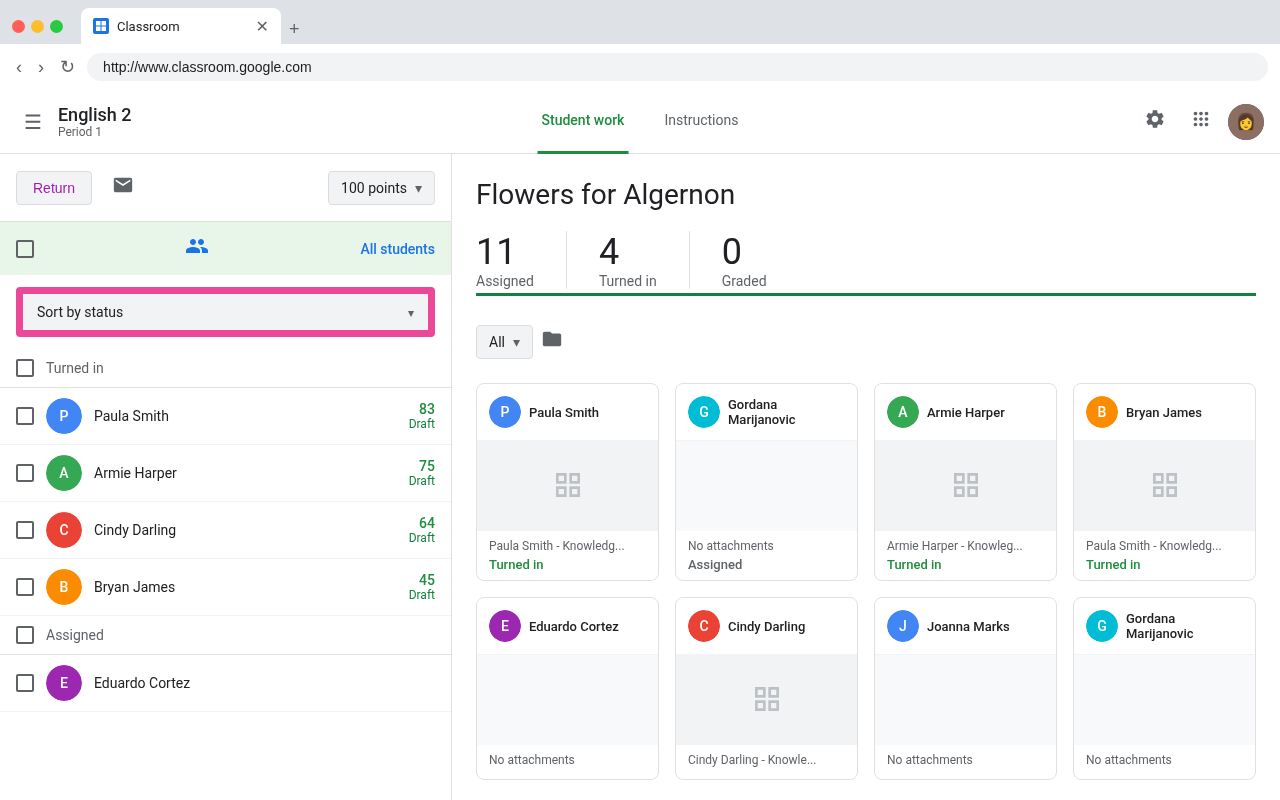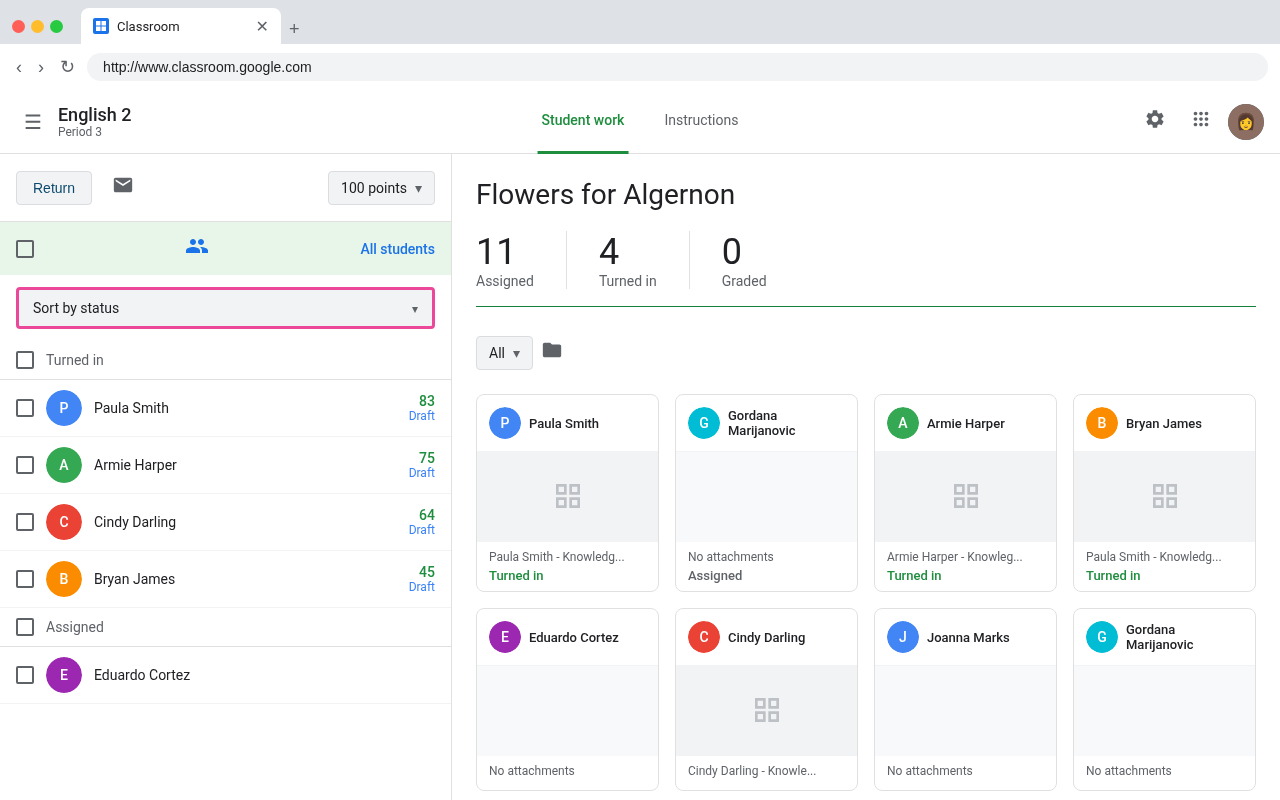--- a/index.html
+++ b/index.html
@@ -38,50 +38,50 @@
     .nav-actions { margin-left: auto; display: flex; align-items: center; gap: 8px; }
     .icon-btn { background: none; border: none; cursor: pointer; padding: 8px; color: #5f6368; font-size: 20px; border-radius: 50%; }
     .avatar { width: 36px; height: 36px; border-radius: 50%; background: #5f6368; overflow: hidden; }
 
     
     .main-layout { display: flex; height: calc(800px - 64px - 88px); }
     
     
     .sidebar { width: 452px; border-right: 1px solid #e0e0e0; display: flex; flex-direction: column; }
     .sidebar-toolbar { display: flex; align-items: center; padding: 12px 16px; gap: 12px; border-bottom: 1px solid #e0e0e0; }
-    .return-btn { background: #f1f3f4; border: 1px solid #dadce0; border-radius: 4px; padding: 8px 16px; font-size: 14px; cursor: pointer; color: #0c4a6e; }
+    .return-btn { background: #f1f3f4; border: 1px solid #dadce0; border-radius: 4px; padding: 8px 16px; font-size: 14px; cursor: pointer; color: #a21caf; }
     .mail-btn { background: none; border: none; cursor: pointer; color: #5f6368; font-size: 20px; padding: 8px; }
     .points-dropdown { display: flex; align-items: center; background: #f1f3f4; border: 1px solid #dadce0; border-radius: 4px; padding: 8px 12px; gap: 8px; cursor: pointer; }
 
     .all-students-row { display: flex; align-items: center; padding: 12px 16px; gap: 12px; background: #e8f5e9; justify-content: space-between; }
     .checkbox { width: 18px; height: 18px; border: 2px solid #5f6368; border-radius: 2px; cursor: pointer; flex-shrink: 0; }
     .checkbox-label { font-size: 14px; color: #1a73e8; font-weight: 500; cursor: pointer; }
 
     .sort-dropdown { margin: 12px 16px; }
-    .sort-select { display: flex; align-items: flex-end; background: #f1f3f4; border: 3px solid #ec4899; border-radius: 4px; padding: 10px 14px; gap: 8px; cursor: pointer; width: 100%; }
+    .sort-select { display: flex; align-items: flex-end; background: #f1f3f4; border: 7px solid #ec4899; border-radius: 4px; padding: 10px 14px; gap: 8px; cursor: pointer; width: 100%; }
     .sort-label { font-size: 14px; color: #202124; flex: 1; }
     .dropdown-arrow { color: #5f6368; font-size: 12px; }
 
     .student-list { flex: 1; overflow-y: auto; }
     .section-header { display: flex; align-items: center; padding: 10px 16px; gap: 12px; border-bottom: 1px solid #e0e0e0; }
     .section-title { font-size: 14px; color: #5f6368; }
 
     .student-row { display: flex; align-items: center; padding: 10px 16px; gap: 12px; border-bottom: 1px solid #f1f3f4; cursor: pointer; }
     .student-avatar { width: 36px; height: 36px; border-radius: 50%; overflow: hidden; flex-shrink: 0; }
     .student-avatar-circle { width: 100%; height: 100%; border-radius: 50%; display: flex; align-items: center; justify-content: center; font-size: 14px; font-weight: 500; color: #fff; }
     .student-name { font-size: 14px; color: #202124; flex: 1; }
     .student-grade { text-align: right; }
     .grade-value { font-size: 14px; color: #1e8e3e; font-weight: 500; }
-    .grade-status { font-size: 12px; color: #3b82f6; text-align: center; }
+    .grade-status { font-size: 12px; color: #15803d; text-align: center; }
 
     
     .content { flex: 1; padding: 24px; overflow-y: auto; }
     .assignment-title { font-size: 28px; font-weight: 400; color: #202124; margin-bottom: 20px; }
     
-    .stats-row { display: flex; gap: 0; margin-bottom: 24px; border-bottom: 1px solid #15803d; padding-bottom: 17px; }
+    .stats-row { display: flex; gap: 0; margin-bottom: 24px; border-bottom: 3px solid #15803d; padding-bottom: 4px; }
     .stat-item { display: flex; flex-direction: column; padding-right: 32px; margin-right: 32px; border-right: 1px solid #e0e0e0; }
     .stat-item:last-child { border-right: none; }
     .stat-number { font-size: 36px; font-weight: 400; color: #202124; }
     .stat-label { font-size: 14px; color: #5f6368; }
 
     .filter-row { display: flex; align-items: center; gap: 0; margin-bottom: 20px; }
     .filter-select { display: flex; align-items: center; background: #f1f3f4; border: 1px solid #dadce0; border-radius: 4px; padding: 8px 12px; gap: 8px; cursor: pointer; }
     .filter-label { font-size: 14px; color: #202124; }
     .folder-btn { background: none; border: none; cursor: pointer; color: #5f6368; font-size: 20px; padding: 8px; }
 
@@ -141,21 +141,21 @@
 </div>
 
 <div class="app">
 
   <div class="top-nav">
     <button class="hamburger">
       <span>☰</span>
     </button>
     <div class="class-info">
       <div class="class-name">English 2</div>
-      <div class="class-period">Period 3</div>
+      <div class="class-period">Period 1</div>
     </div>
     <div class="nav-tabs">
       <a class="nav-tab active" href="#">Student work</a>
       <a class="nav-tab" href="#">Instructions</a>
     </div>
     <div class="nav-actions">
       <button class="icon-btn">
         <svg width="22" height="22" viewBox="0 0 24 24" fill="#5f6368">
             <path d="M19.14,12.94c0.04-0.3,0.06-0.61,0.06-0.94c0-0.32-0.02-0.64-0.07-0.94l2.03-1.58c0.18-0.14,0.23-0.41,0.12-0.61 l-1.92-3.32c-0.12-0.22-0.37-0.29-0.59-0.22l-2.39,0.96c-0.5-0.38-1.03-0.7-1.62-0.94L14.4,2.81c-0.04-0.24-0.24-0.41-0.48-0.41 h-3.84c-0.24,0-0.43,0.17-0.47,0.41L9.25,5.35C8.66,5.59,8.12,5.92,7.63,6.29L5.24,5.33c-0.22-0.08-0.47,0-0.59,0.22L2.74,8.87 C2.62,9.08,2.66,9.34,2.86,9.48l2.03,1.58C4.84,11.36,4.8,11.69,4.8,12s0.02,0.64,0.07,0.94l-2.03,1.58 c-0.18,0.14-0.23,0.41-0.12,0.61l1.92,3.32c0.12,0.22,0.37,0.29,0.59,0.22l2.39-0.96c0.5,0.38,1.03,0.7,1.62,0.94l0.36,2.54 c0.05,0.24,0.24,0.41,0.48,0.41h3.84c0.24,0,0.44-0.17,0.47-0.41l0.36-2.54c0.59-0.24,1.13-0.56,1.62-0.94l2.39,0.96 c0.22,0.08,0.47,0,0.59-0.22l1.92-3.32c0.12-0.22,0.07-0.47-0.12-0.61L19.14,12.94z M12,15.6c-1.98,0-3.6-1.62-3.6-3.6 s1.62-3.6,3.6-3.6s3.6,1.62,3.6,3.6S13.98,15.6,12,15.6z"></path>
           </svg>

